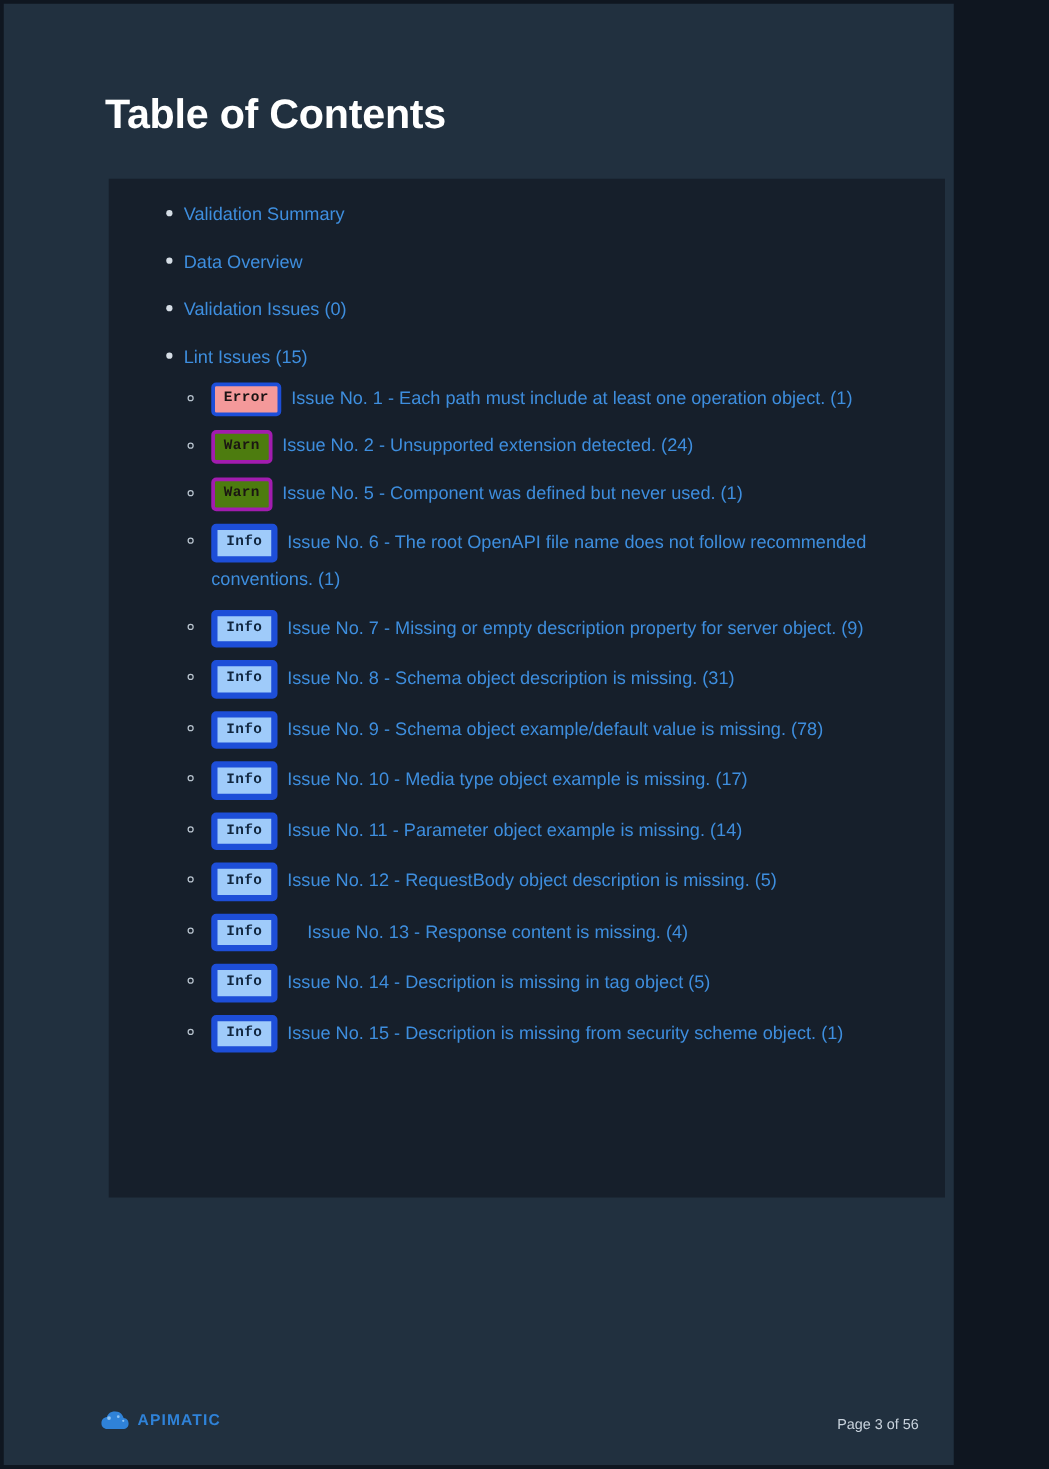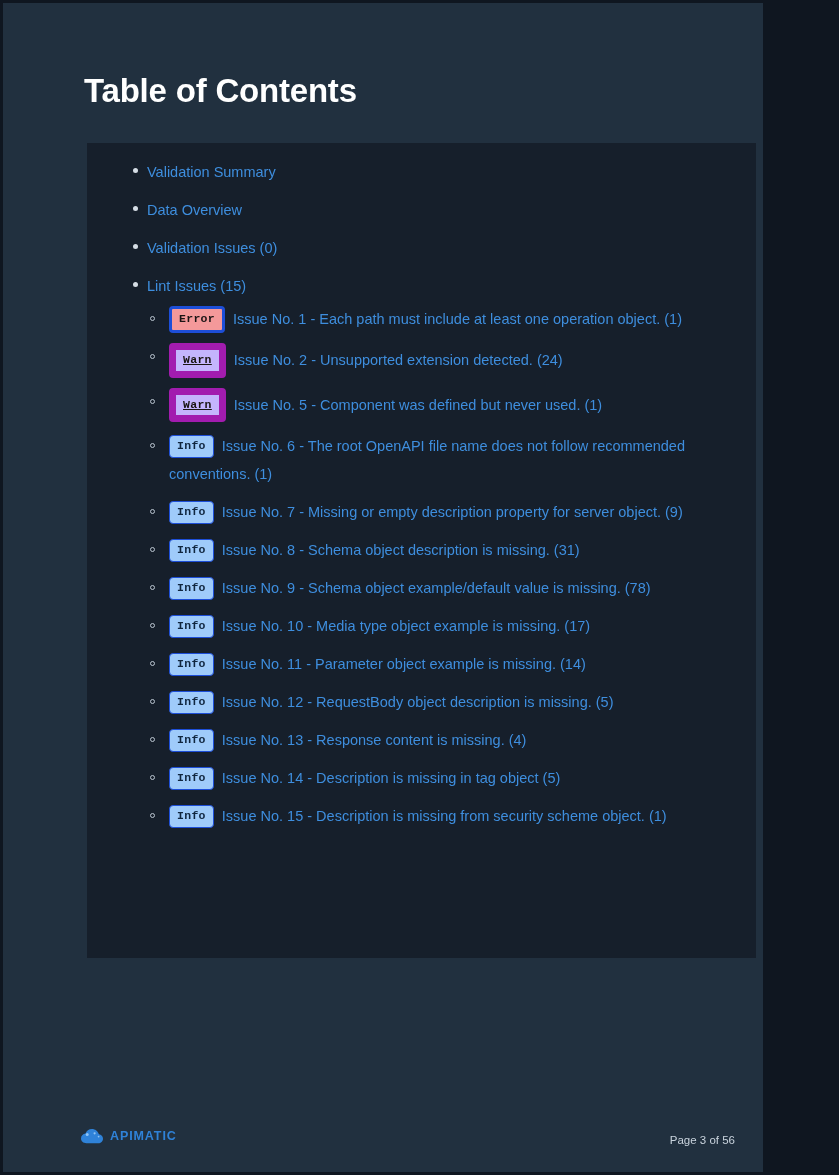--- a/index.html
+++ b/index.html
@@ -114,22 +114,22 @@
     font-weight: bold;
     line-height: 1;
     padding: 4px 7px 5px 7px;
     border-radius: 4px;
     vertical-align: 2px;
     margin-right: 8px;
     letter-spacing: 0.3px;
   }
 
   .badge-error  { background: #f4999a; color: #1b1414; border: 3px solid #1d4ed8; }
-  .badge-warn   { background: #c4b5fd; color: #1b1612; border: 7px solid #a21caf; text-decoration: underline; }
-  .badge-info   { background: #9fcbfa; color: #10263f; border: 1px solid #1d4ed8; }
+  .badge-warn   { background: #4d7c0f; color: #1b1612; border: 3px solid #a21caf; }
+  .badge-info   { background: #9fcbfa; color: #10263f; border: 5px solid #1d4ed8; }
 
   
   #footer {
     position: absolute;
     left: 0;
     top: 1110px;
     width: 833px;
     height: 59px;
   }
 
@@ -190,21 +190,21 @@
             <li class="toc-sub-item"><span class="bullet-hollow"></span><span class="badge badge-error">Error</span><a class="issue-text" href="#" style="text-decoration: none;">Issue No. 1 - Each path must include at least one operation object. (1)</a></li>
             <li class="toc-sub-item"><span class="bullet-hollow"></span><span class="badge badge-warn">Warn</span><a class="issue-text" href="#" style="text-decoration: none;">Issue No. 2 - Unsupported extension detected. (24)</a></li>
             <li class="toc-sub-item"><span class="bullet-hollow"></span><span class="badge badge-warn">Warn</span><a class="issue-text" href="#" style="text-decoration: none;">Issue No. 5 - Component was defined but never used. (1)</a></li>
             <li class="toc-sub-item"><span class="bullet-hollow"></span><span class="badge badge-info">Info</span><a class="issue-text" href="#" style="text-decoration: none;">Issue No. 6 - The root OpenAPI file name does not follow recommended conventions. (1)</a></li>
             <li class="toc-sub-item"><span class="bullet-hollow"></span><span class="badge badge-info">Info</span><a class="issue-text" href="#" style="text-decoration: none;">Issue No. 7 - Missing or empty description property for server object. (9)</a></li>
             <li class="toc-sub-item"><span class="bullet-hollow"></span><span class="badge badge-info">Info</span><a class="issue-text" href="#" style="text-decoration: none;">Issue No. 8 - Schema object description is missing. (31)</a></li>
             <li class="toc-sub-item"><span class="bullet-hollow"></span><span class="badge badge-info">Info</span><a class="issue-text" href="#" style="text-decoration: none;">Issue No. 9 - Schema object example/default value is missing. (78)</a></li>
             <li class="toc-sub-item"><span class="bullet-hollow"></span><span class="badge badge-info">Info</span><a class="issue-text" href="#" style="text-decoration: none;">Issue No. 10 - Media type object example is missing. (17)</a></li>
             <li class="toc-sub-item"><span class="bullet-hollow"></span><span class="badge badge-info">Info</span><a class="issue-text" href="#" style="text-decoration: none;">Issue No. 11 - Parameter object example is missing. (14)</a></li>
             <li class="toc-sub-item"><span class="bullet-hollow"></span><span class="badge badge-info">Info</span><a class="issue-text" href="#" style="text-decoration: none;">Issue No. 12 - RequestBody object description is missing. (5)</a></li>
-            <li class="toc-sub-item"><span class="bullet-hollow"></span><span class="badge badge-info">Info</span><a class="issue-text" href="#" style="text-decoration: none;">Issue No. 13 - Response content is missing. (4)</a></li>
+            <li class="toc-sub-item"><span class="bullet-hollow"></span><span class="badge badge-info">Info</span><a class="issue-text" href="#" style="text-decoration: none; margin-left: 16px;">Issue No. 13 - Response content is missing. (4)</a></li>
             <li class="toc-sub-item"><span class="bullet-hollow"></span><span class="badge badge-info">Info</span><a class="issue-text" href="#" style="text-decoration: none;">Issue No. 14 - Description is missing in tag object (5)</a></li>
             <li class="toc-sub-item"><span class="bullet-hollow"></span><span class="badge badge-info">Info</span><a class="issue-text" href="#" style="text-decoration: none;">Issue No. 15 - Description is missing from security scheme object. (1)</a></li>
           </ul>
       </li>
 
     </ul>
   </div>
 
   <div id="footer">
     <div id="logo">

